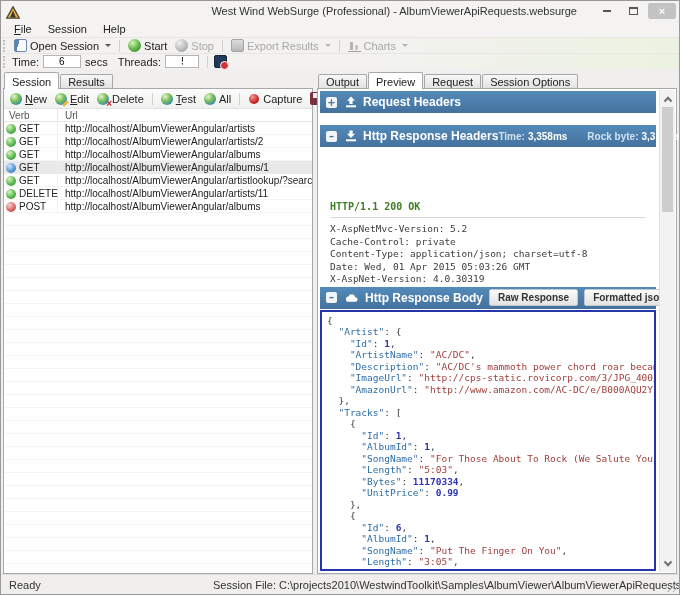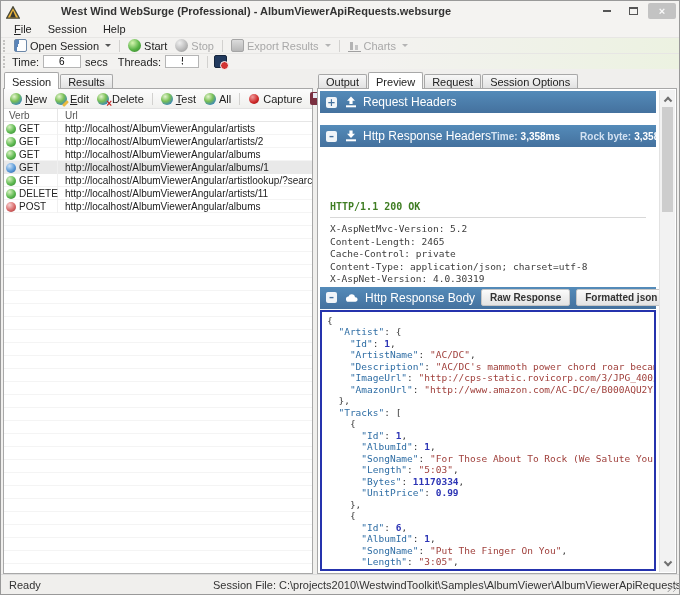--- a/index.html
+++ b/index.html
@@ -3,21 +3,21 @@
 <meta charset="utf-8">
 <style>
 * { box-sizing:border-box; margin:0; padding:0; }
 html,body { width:680px; height:595px; }
 body { font-family:"Liberation Sans","DejaVu Sans",sans-serif; background:#fff; }
 .window { position:relative; width:680px; height:595px; border:1px solid #999; background:#f0efed; display:flex; flex-direction:column; overflow:hidden; }
 
 
 .titlebar { height:20px; flex:none; display:flex; align-items:center; padding:0 3px; background:#f4f3f1; position:relative; }
 .app-icon { width:14px; height:13px; margin:2px 4px 0 2px; flex:none; }
-.title-text { position:absolute; left:60px; right:102px; text-align:left; font-size:11px; color:#333; white-space:nowrap; overflow:hidden;font-weight:bold; }
+.title-text { position:absolute; left:60px; right:102px; text-align:right; font-size:11px; color:#333; white-space:nowrap; overflow:hidden; }
 .win-controls { margin-left:auto; display:flex; align-items:center; gap:4px; z-index:2; }
 .win-btn { width:22px; height:14px; display:flex; align-items:center; justify-content:center; }
 .glyph-min { width:8px; height:2px; background:#555; }
 .glyph-max { width:9px; height:8px; border:1px solid #555; border-top:2px solid #555; }
 .win-btn.close { width:28px; height:16px; background:#c3c3c3; border-radius:2px; color:#fafafa; font-weight:bold; font-size:11px; }
 
 
 .menubar { height:16px; flex:none; display:flex; align-items:center; padding-left:5px; font-size:11px; color:#222; background:#f4f3f1; }
 .menu-item { padding:1px 8px; display:inline-block; }
 .accel { display:inline-block; }
@@ -86,21 +86,21 @@
 .sb-btn { position:absolute; left:0; width:100%; height:15px; display:flex; align-items:center; justify-content:center; }
 .sb-btn.down { bottom:0; }
 .chev-up { width:6px; height:6px; border-left:2px solid #707070; border-top:2px solid #707070; transform:rotate(45deg) translate(2px,2px); }
 .chev-down { width:6px; height:6px; border-left:2px solid #707070; border-top:2px solid #707070; transform:rotate(225deg) translate(2px,2px); }
 .sb-thumb { position:absolute; left:2px; right:2px; top:17px; height:105px; background:#cdcdcd; }
 
 .section-bar { height:22px; flex:none; background:linear-gradient(#548bb9,#44719e); color:#fff; display:flex; align-items:center; padding:0 8px 0 6px; }
 .gap12 { margin-bottom:12px; }
 .collapse-box { width:11px; height:11px; flex:none; background:rgba(255,255,255,.92); border-radius:2px; color:#44719e; font:bold 10px/11px "DejaVu Sans",sans-serif; text-align:center; }
 .bar-svg { margin-left:8px; flex:none; display:flex; }
-.section-title { font-size:12px; font-weight:normal; margin-left:6px; white-space:nowrap; }
+.section-title { font-size:12px; font-weight:bold; margin-left:6px; white-space:nowrap; }
 .bar-times { margin-left:auto; display:flex; gap:20px; font-size:10px; font-weight:bold; white-space:nowrap;text-align:right; }
 .t-label { color:#d3e2f2; }
 .t-val { color:#fff; margin-left:3px; }
 .bar-buttons { margin-left:auto; display:flex; }
 .bar-btn { background:linear-gradient(#fbfbfb,#e3e3e3); border:1px solid #c6c6c6; border-radius:2px; color:#333; font-family:inherit; font-size:10px; font-weight:bold; padding:2px 8px; margin-left:6px; white-space:nowrap; }
 
 .resp-headers-content { padding:4px 10px 0; font-family:"DejaVu Sans Mono",monospace; flex:none;margin-top:48px; }
 .status-line { color:#3f7d23; font-weight:bold; font-size:10px; margin:2px 0 5px; }
 .header-rule { border:none; border-top:1px solid #d8d8d8; margin:0 0 5px; }
 .header-line { font-size:9.5px; line-height:12.6px; color:#3c3c3c; white-space:pre; }
@@ -326,23 +326,23 @@
             <span><span class="t-label">Time:</span><span class="t-val">3,358ms</span></span>
             <span><span class="t-label">Rock byte:</span><span class="t-val">3,358ms</span></span>
           </span>
         </div>
 
         <div class="resp-headers-content">
           <div class="status-line">HTTP/1.1 200 OK</div>
           <hr class="header-rule">
           <div class="headers-block" id="headers-block">
               <div class="header-line">X-AspNetMvc-Version: 5.2</div>
-              <div class="header-line">Content-Length: 2465</div>
               <div class="header-line">Cache-Control: private</div>
               <div class="header-line">Content-Type: application/json; charset=utf-8</div>
+              <div class="header-line">Date: Wed, 01 Apr 2015 05:03:26 GMT</div>
               <div class="header-line">X-AspNet-Version: 4.0.30319</div>
             </div>
         </div>
 
         <div class="section-bar">
           <span class="collapse-box">–</span>
           <span class="bar-svg">
             <svg width="14" height="12" viewBox="0 0 14 12">
                 <path d="M3.6 9.8 a2.6 2.6 0 0 1 -.1 -5.2 a3.4 3.4 0 0 1 6.6 .6 a2.3 2.3 0 0 1 .4 4.6 z" fill="#fff"></path>
               </svg>

